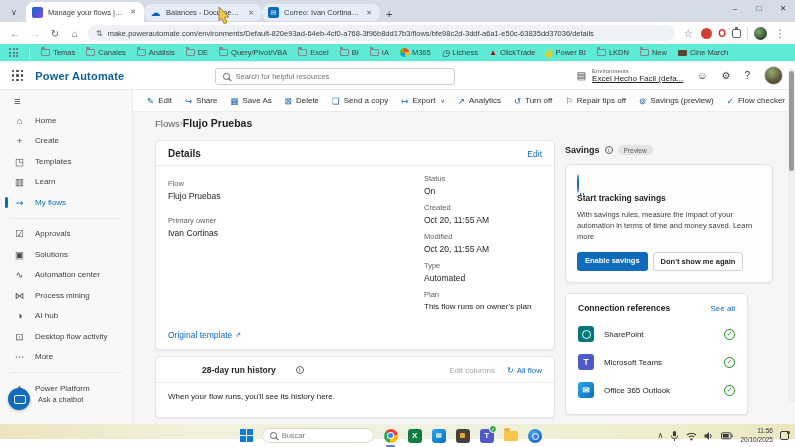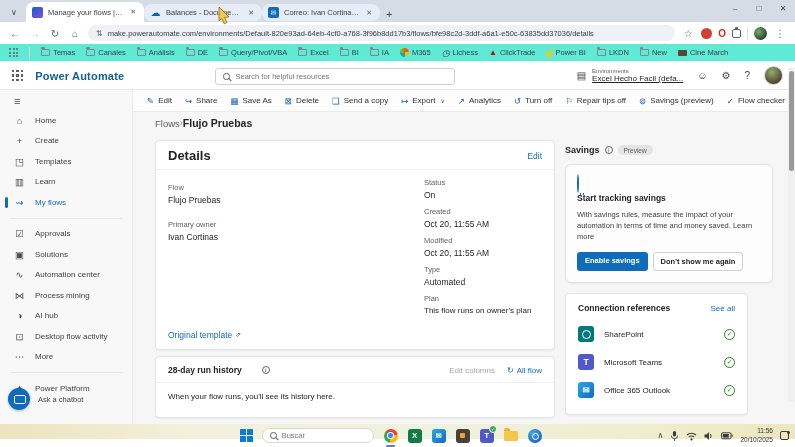--- a/index.html
+++ b/index.html
@@ -89,31 +89,31 @@
 
   .content{position:absolute;left:0;top:22px;right:0;bottom:0;background:#f6f6f6;}
   .crumb{position:absolute;left:22px;top:5px;display:flex;align-items:center;gap:0;}
   .crumb-root{font-size:9.5px;color:#5c5c5c;}
   .crumb-sep{font-size:9px;color:#8a8886;}
   .crumb-cur{font-size:10.5px;font-weight:bold;color:#242424;}
 
   .card{background:#fff;border:1px solid #e4e4e4;border-radius:4px;box-shadow:0 1px 2px rgba(0,0,0,.05);position:absolute;}
   .details{left:22px;top:28px;width:400px;height:210px;}
   .dhead{display:flex;justify-content:space-between;align-items:center;padding:7px 12px 6px 12px;border-bottom:1px solid #ededed;}
-  .dtitle{font-size:13px;font-weight:bold;}
+  .dtitle{font-size:10px;font-weight:bold;}
   .link{color:#0f6cbd;font-size:8.5px;}
   .dbody{position:relative;height:150px;}
   .fgroup{position:absolute;}
   .flabel{font-size:7.5px;color:#616161;margin-bottom:2.5px;}
   .fvalue{font-size:8.5px;color:#242424;}
   .origtpl{position:absolute;left:12px;bottom:9px;font-size:8.5px;color:#0f6cbd;display:flex;gap:3px;align-items:center;}
 
   .runhist{left:22px;top:244px;width:400px;height:62px;}
   .rhhead{display:flex;align-items:center;padding:8px 12px 7px 12px;border-bottom:1px solid #ededed;}
-  .rhtitle{font-size:8.5px;font-weight:bold;display:flex;align-items:center;gap:20px;}
+  .rhtitle{font-size:8.5px;font-weight:bold;display:flex;align-items:center;gap:20px;margin-left:34px;}
   .rhright{margin-left:auto;display:flex;align-items:center;gap:12px;}
   .greyed{color:#a6a6a6;font-size:8px;}
   .allruns{display:flex;align-items:center;gap:3px;font-size:8px;color:#0f6cbd;}
   .rhbody{padding:9px 12px;font-size:8px;color:#242424;}
 
   .inf{display:inline-flex;width:8px;height:8px;border:1px solid #616161;border-radius:50%;font-size:5.5px;color:#616161;align-items:center;justify-content:center;font-style:normal;}
 
   .savsec{position:absolute;left:432px;top:33px;width:208px;}
   .savhead{display:flex;align-items:center;gap:5px;}
   .savtitle{font-size:9px;font-weight:bold;}

